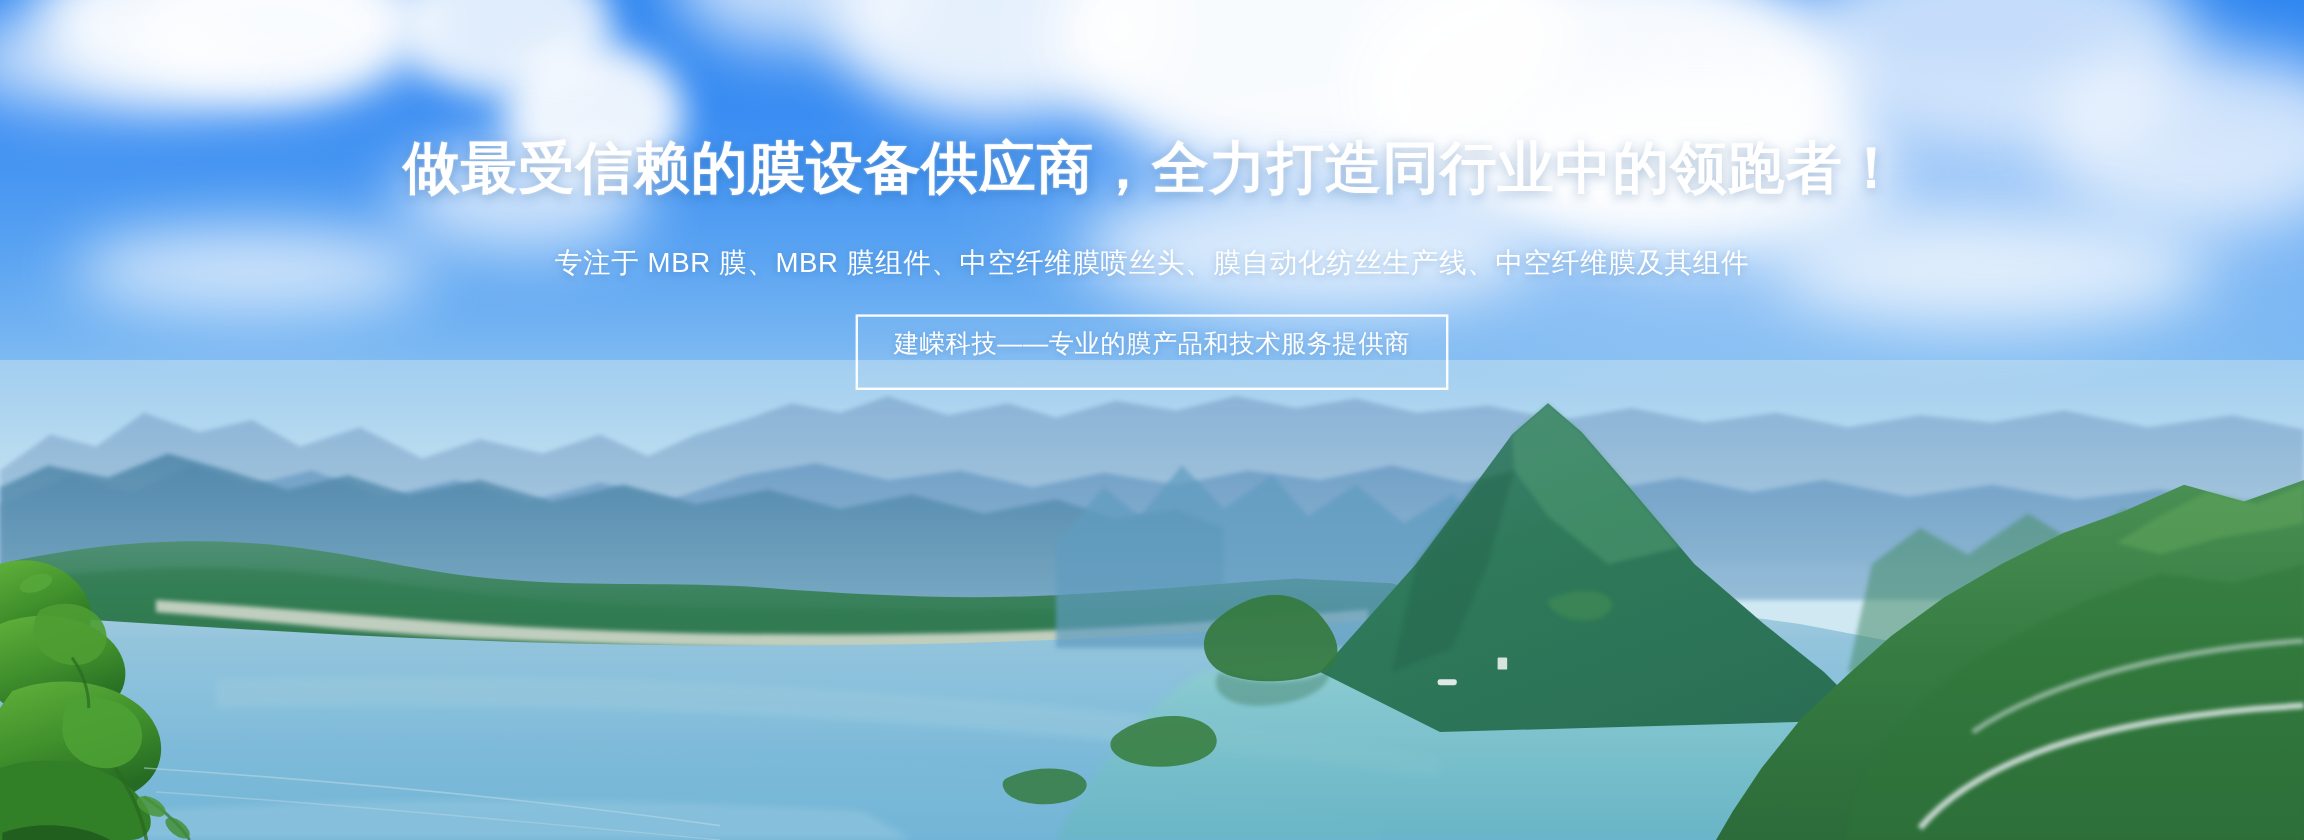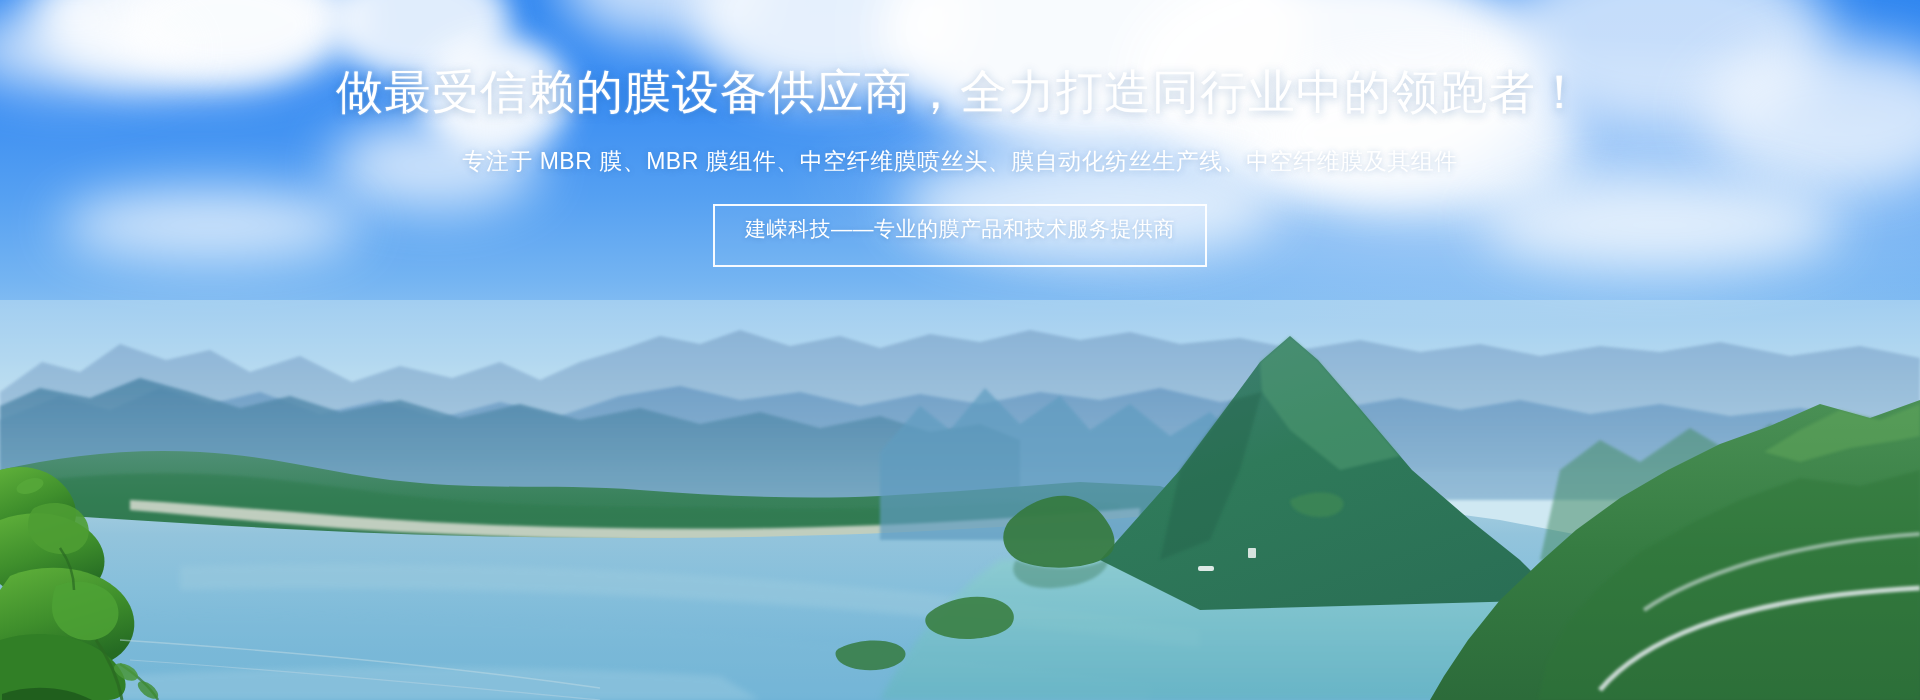--- a/index.html
+++ b/index.html
@@ -61,31 +61,31 @@
 
   
   .copy {
     position: absolute;
     left: 0; right: 0; top: 0;
     text-align: center;
     z-index: 20;
     pointer-events: none;
   }
   .headline {
-    margin-top: 64px;
+    margin-top: 112px;
     font-size: 47px;
     line-height: 1.18;
-    font-weight: 400;
+    font-weight: 700;
     letter-spacing: 1px;
     color: #ffffff;
     text-shadow: 0 2px 10px rgba(20,80,150,.35), 0 0 2px rgba(255,255,255,.6);
     white-space: nowrap;
   }
   .subline {
-    margin-top: 26px;
+    margin-top: 36px;
     font-size: 23px;
     line-height: 1.4;
     font-weight: 400;
     letter-spacing: .5px;
     color: #ffffff;
     text-shadow: 0 1px 6px rgba(30,90,160,.30);
     white-space: nowrap;
   }
   .tagline-wrap {
     margin-top: 26px;

